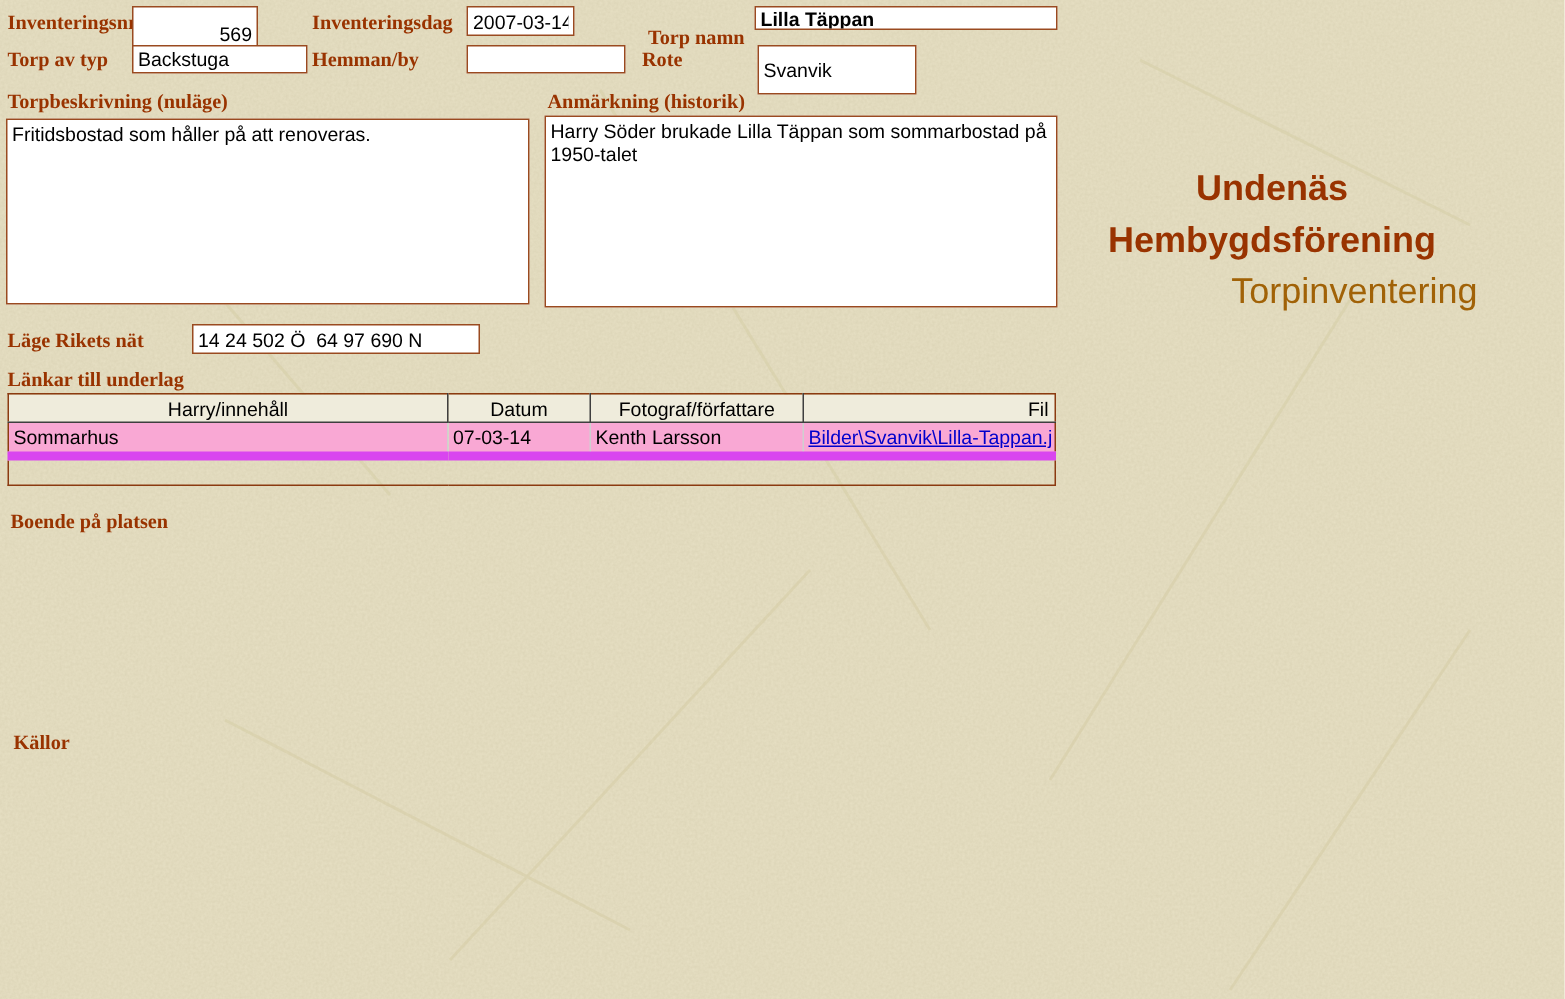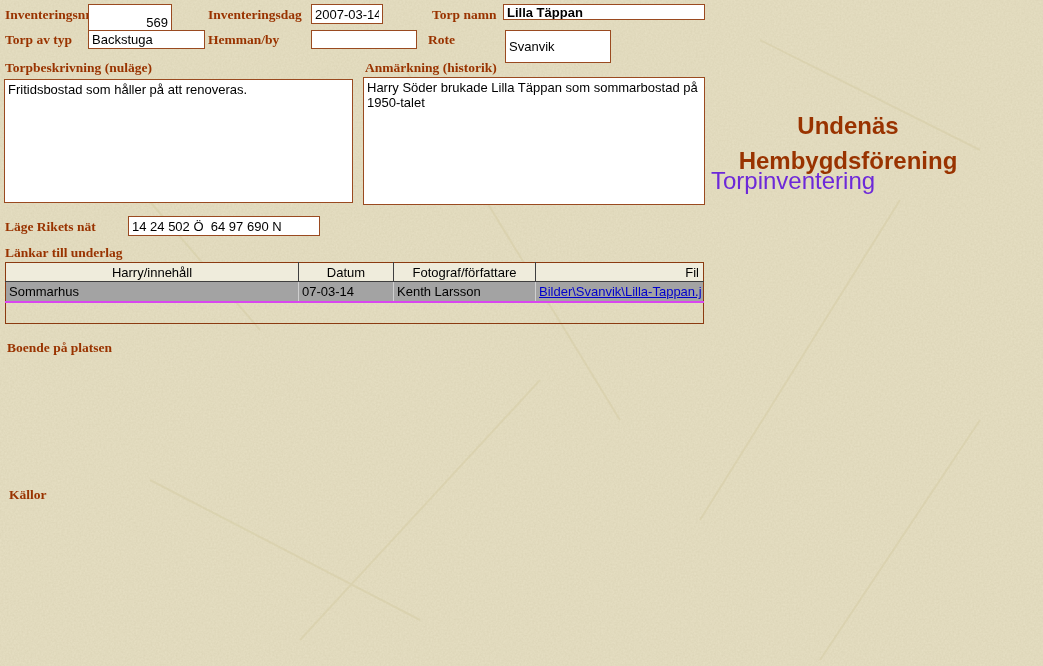--- a/index.html
+++ b/index.html
@@ -44,47 +44,47 @@
     background:#efecdc;
     font-weight:normal;
     border-right:1px solid #3f3f3f;
     border-bottom:1px solid #3f3f3f;
     height:18px;
     padding:0 4px;
     overflow:hidden;white-space:nowrap;
   }
   table.links th:last-child{border-right:none;text-align:right;padding-right:4px;}
   table.links td{
-    background:#a3a3a3;
+    background:#f9a8d4;
     border-right:1px solid #cfcfcf;
-    border-bottom:2px solid #d946ef;
+    border-bottom:6px solid #d946ef;
     height:19px;
     padding:0 3px;
     overflow:hidden;white-space:nowrap;
     text-align:left;
   }
   table.links td:last-child{border-right:none;}
   table.links tr.filler td{
     background:transparent;border:none;height:auto;
   }
   a.filelink{color:#0000cc;text-decoration:underline;cursor:pointer;}
   .org-title{
     position:absolute;left:711px;top:87px;width:274px;
     text-align:center;
     font-family:"Liberation Sans",sans-serif;
     font-weight:bold;font-size:24px;line-height:35px;
     color:#993300;
     margin-top:21px;
   }
   .subtitle{
-    position:absolute;left:711px;top:167px;width:274px;
-    text-align:left;
+    position:absolute;left:711px;top:181px;width:274px;
+    text-align:right;
     font-family:"Liberation Sans",sans-serif;
     font-weight:normal;font-size:24px;
-    color:#6d28d9;
+    color:#a16207;
   }
 </style>
 </head>
 <body>
 
 <div class="page">
 
   <svg class="texture" width="1043" height="666" aria-hidden="true">
     <filter id="grain">
       <feTurbulence type="fractalNoise" baseFrequency="0.55" numOctaves="2" stitchTiles="stitch"></feTurbulence>
@@ -101,21 +101,21 @@
       <path d="M760,40 L980,150"></path>
     </g>
   </svg>
 
   <span class="lbl" style="left:5px;top:7px">Inventeringsnr</span>
   <input class="inp num" style="left: 88px; top: 4px; width: 84px; height: 36px;" value="569">
 
   <span class="lbl" style="left:208px;top:7px">Inventeringsdag</span>
   <input class="inp" style="left: 311px; top: 4px; width: 72px; height: 20px;" value="2007-03-14">
 
-  <span class="lbl" style="left:432px;top:7px">Torp namn</span>
+  <span class="lbl" style="left:432px;top:17px">Torp namn</span>
   <input class="inp bold" style="left: 503px; top: 4px; width: 202px; height: 16px;" value="Lilla Täppan">
 
   <span class="lbl" style="left:5px;top:32px">Torp av typ</span>
   <input class="inp" style="left: 88px; top: 30px; width: 117px; height: 19px;" value="Backstuga">
 
   <span class="lbl" style="left:208px;top:32px">Hemman/by</span>
   <input class="inp" style="left: 311px; top: 30px; width: 106px; height: 19px;" value="">
 
   <span class="lbl" style="left:428px;top:32px">Rote</span>
   <input class="inp" style="left: 505px; top: 30px; width: 106px; height: 33px;" value="Svanvik">

